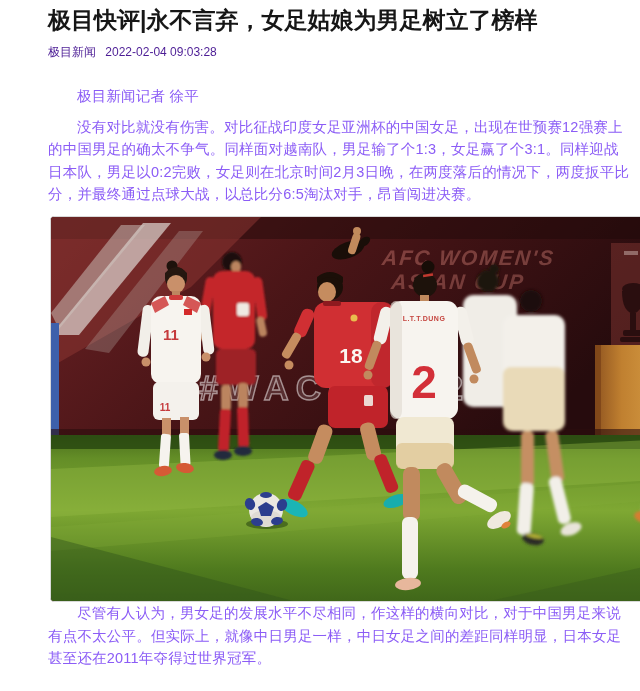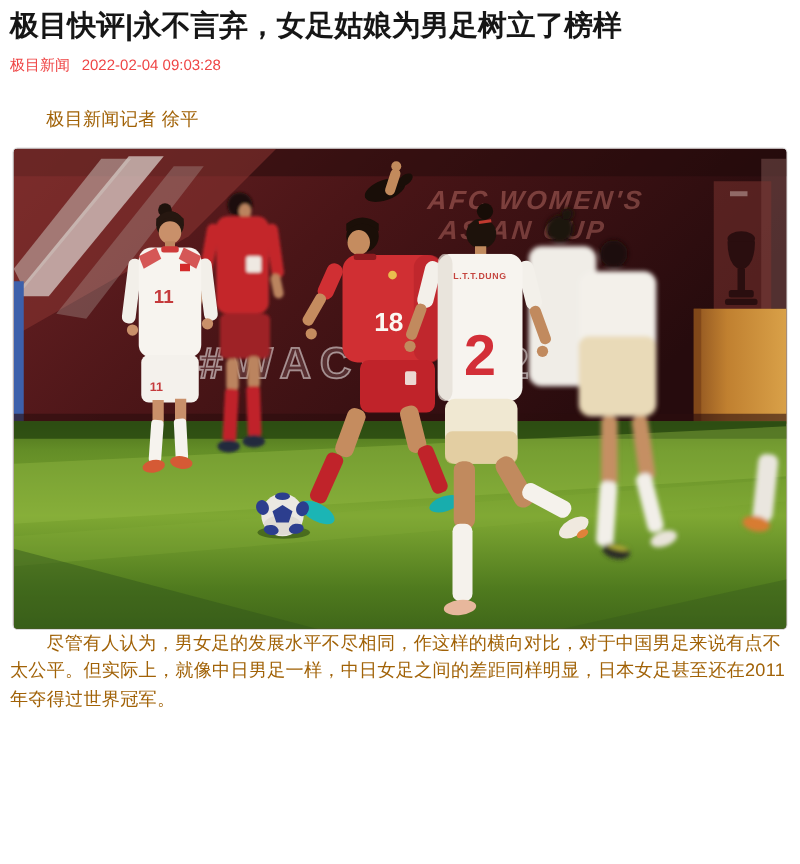--- a/index.html
+++ b/index.html
@@ -2,34 +2,34 @@
 <html><head>
 <meta charset="utf-8">
 <style>
   * { box-sizing: border-box; }
   html,body { margin:0; padding:0; }
   body {
     width:640px; height:691px; overflow:hidden;
     background:#ffffff;
     font-family:"Liberation Sans","DejaVu Sans",sans-serif;
   }
-  .page { width:640px; height:691px; background:#fff; }
+  .page { width:640px; height:691px; background:#fff;padding-left:40px; }
   h1.title {
     margin:0; padding:6px 8px 0 8px;
     font-size:23px; line-height:28px; font-weight:700;
     color:#161616; letter-spacing:0;
   }
   .meta {
     margin:10px 8px 0 8px;
-    font-size:12px; line-height:17px; color:#ef4444;
+    font-size:12px; line-height:17px; color:#4c1d95;
   }
   .meta span { margin-right:6px; }
   p.body-p {
     margin:0 8px; padding:0;
-    font-size:14.5px; line-height:22.6px; color:#a16207;
+    font-size:14.5px; line-height:22.6px; color:#8b5cf6;
     text-indent:2em; letter-spacing:0.2px;
   }
   p.author { margin-top:24px; }
   p.p1 { margin-top:8px; }
   p.p2 { }
   figure.photo {
     margin:10px 0 0 10px; padding:0;
     width:620px; height:386px;
     border-radius:4px; overflow:hidden;
     border:1px solid #d9d9d9;
@@ -46,20 +46,21 @@
 
   <h1 class="title">极目快评|永不言弃，女足姑娘为男足树立了榜样</h1>
 
   <div class="meta">
     <span>极目新闻</span>
     <span>2022-02-04 09:03:28</span>
   </div>
 
   <p class="body-p author">极目新闻记者 徐平</p>
 
+  <p class="body-p p1">没有对比就没有伤害。对比征战印度女足亚洲杯的中国女足，出现在世预赛12强赛上的中国男足的确太不争气。同样面对越南队，男足输了个1:3，女足赢了个3:1。同样迎战日本队，男足以0:2完败，女足则在北京时间2月3日晚，在两度落后的情况下，两度扳平比分，并最终通过点球大战，以总比分6:5淘汰对手，昂首闯进决赛。</p>
 
   <figure class="photo">
     <svg viewBox="0 0 620 386" xmlns="http://www.w3.org/2000/svg">
       <defs>
         <linearGradient id="boardGrad" x1="0" y1="0" x2="1" y2="0.35">
           <stop offset="0" stop-color="#6a2124"></stop>
           <stop offset="0.45" stop-color="#4a1517"></stop>
           <stop offset="1" stop-color="#260b0d"></stop>
         </linearGradient>
         <linearGradient id="grassGrad" x1="0" y1="0" x2="0" y2="1">

